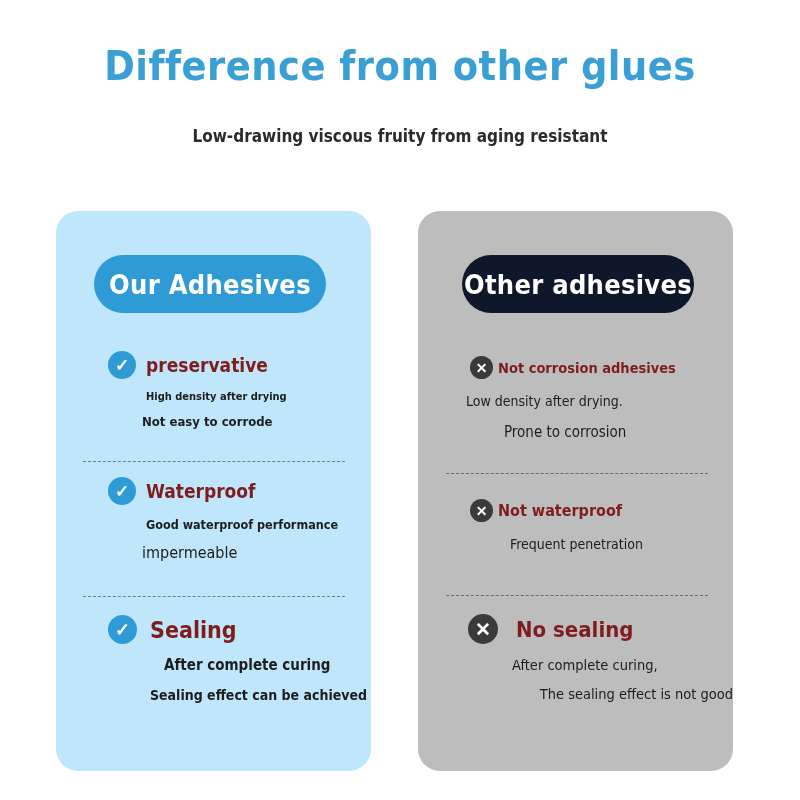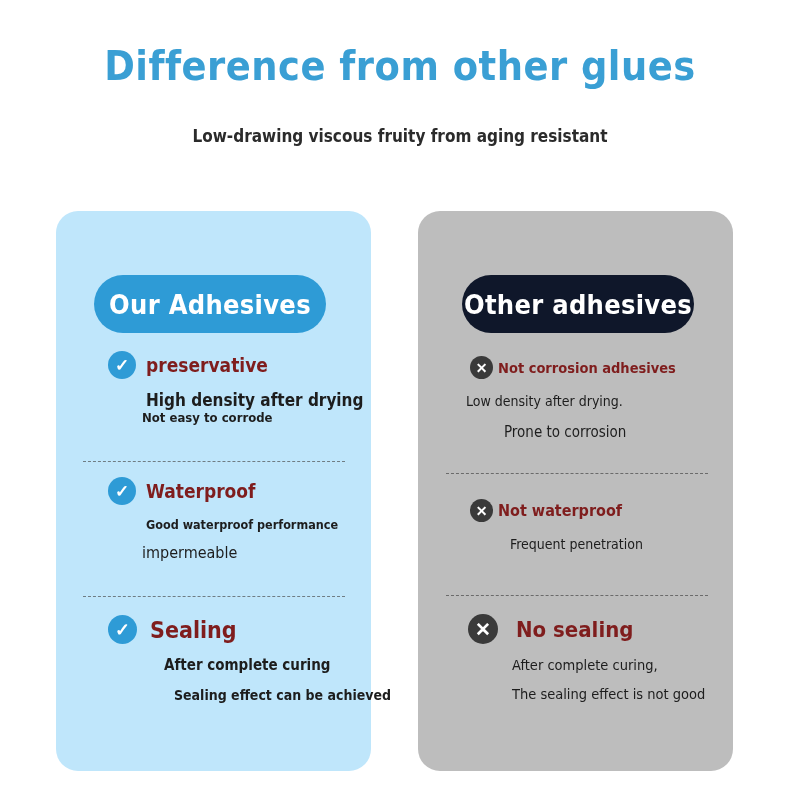--- a/index.html
+++ b/index.html
@@ -58,21 +58,21 @@
     background: #bfe6fb;
   }
   .panel-right {
     left: 418px;
     background: #bdbdbd;
   }
 
   
   .pill {
     position: absolute;
-    top: 64px;
+    top: 44px;
     height: 58px;
     border-radius: 29px;
     display: flex;
     align-items: center;
     justify-content: center;
     color: #ffffff;
     font-size: 27px;
     font-weight: bold;
     font-family: "DejaVu Sans Condensed", "Liberation Sans", sans-serif;
     letter-spacing: 0.3px;
@@ -146,22 +146,22 @@
 
     <div class="pill pill-left">
       <span>Our Adhesives</span>
     </div>
 
     <div class="group" style="top:140px;">
       <div class="row-main" style="padding-left:52px;">
         <span class="icon icon-check" style="width:28px;height:28px;font-size:17px;margin-right:10px;">✓</span>
         <span class="title" style="font-size:19px;">preservative</span>
       </div>
-      <div class="sub" style="margin-left:90px;margin-top:11px;font-size:17px;">High density after drying</div>
-      <div class="sub" style="margin-left:86px;font-size:13px;">Not easy to corrode</div>
+      <div class="sub" style="margin-left:90px;margin-top:11px;font-size:11px;">High density after drying</div>
+      <div class="sub" style="margin-left:86px;margin-top:11px;font-size:13px;">Not easy to corrode</div>
     </div>
 
     <div class="divider" style="left:27px;width:262px;top:250px;"></div>
 
     <div class="group" style="top:266px;">
       <div class="row-main" style="padding-left:52px;">
         <span class="icon icon-check" style="width:28px;height:28px;font-size:17px;margin-right:10px;">✓</span>
         <span class="title" style="font-size:19px;">Waterproof</span>
       </div>
       <div class="sub" style="margin-left:90px;margin-top:12px;font-size:12.5px;">Good waterproof performance</div>
@@ -169,21 +169,21 @@
     </div>
 
     <div class="divider" style="left:27px;width:262px;top:385px;"></div>
 
     <div class="group" style="top:404px;">
       <div class="row-main" style="padding-left:52px;">
         <span class="icon icon-check" style="width:29px;height:29px;font-size:18px;margin-right:13px;">✓</span>
         <span class="title" style="font-size:23px;">Sealing</span>
       </div>
       <div class="sub" style="margin-left:108px;margin-top:12px;font-size:15px;">After complete curing</div>
-      <div class="sub" style="margin-left:118px;margin-top:13px;font-size:14px;">Sealing effect can be achieved</div>
+      <div class="sub" style="margin-left:94px;margin-top:13px;font-size:14px;">Sealing effect can be achieved</div>
     </div>
   </div>
 
   <div class="panel panel-right">
 
     <div class="pill pill-right">
       <span>Other adhesives</span>
     </div>
 
     <div class="group" style="top:145px;">
@@ -206,17 +206,17 @@
     </div>
 
     <div class="divider divider-right" style="left:28px;width:262px;top:384px;"></div>
 
     <div class="group" style="top:403px;">
       <div class="row-main" style="padding-left:50px;">
         <span class="icon icon-x" style="width:30px;height:30px;font-size:19px;margin-right:18px;">✕</span>
         <span class="title" style="font-size:22px;">No sealing</span>
       </div>
       <div class="sub" style="margin-left:94px;margin-top:13px;font-size:14.5px;font-weight:normal;">After complete curing,</div>
-      <div class="sub" style="margin-left:94px;margin-top:13px;font-size:14.5px;font-weight:normal;">The sealing effect is not good</div>
+      <div class="sub" style="margin-left:94px;margin-top:13px;font-size:14.5px;font-weight:normal;text-align:right;">The sealing effect is not good</div>
     </div>
   </div>
 
 </div>
 
 </body></html>

